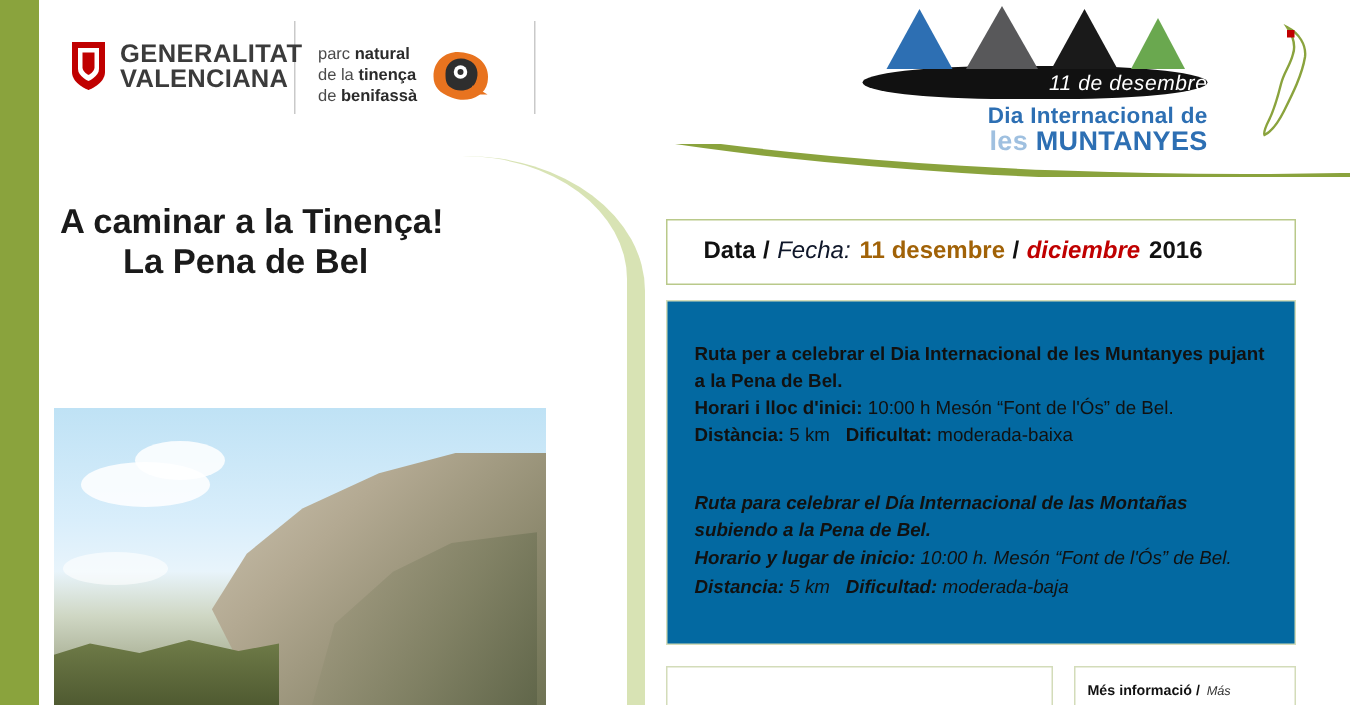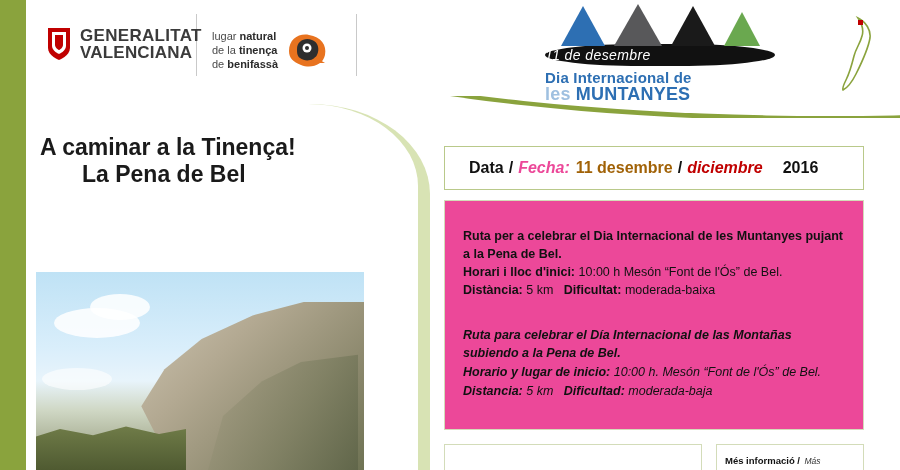--- a/index.html
+++ b/index.html
@@ -55,21 +55,21 @@
   .gv-text div:first-child{letter-spacing:.3px;}
   .vrule{position:absolute;top:14px;width:1px;height:62px;background:#c9c9c9;}
   .vrule.v1{left:196px;}
   .vrule.v2{left:356px;}
   .logo-tinenca{position:absolute;left:212px;top:30px;display:flex;align-items:center;gap:7px;}
   .tin-text{font-size:11px;color:#4a4a4a;line-height:1.25;text-align:left;}
   .tin-text b{color:#2b2b2b;}
   .tin-bird{width:44px;height:40px;}
 
   
-  .logo-dim{position:absolute;left:545px;top:4px;width:230px;height:96px;text-align:left;}
+  .logo-dim{position:absolute;left:575px;top:4px;width:230px;height:96px;text-align:right;}
   .peaks{display:flex;justify-content:center;align-items:flex-end;gap:9px;height:42px;}
   .peak{width:0;height:0;border-style:solid;}
   .peak.blue{border-width:0 22px 40px 22px;border-color:transparent transparent #2d6fb3 transparent;}
   .peak.grey{border-width:0 24px 42px 24px;border-color:transparent transparent #58585a transparent;}
   .peak.black{border-width:0 22px 40px 22px;border-color:transparent transparent #1a1a1a transparent;}
   .peak.green{border-width:0 18px 34px 18px;border-color:transparent transparent #6aa84f transparent;}
   .ribbon{
     margin-top:-2px;height:22px;background:#111;border-radius:50%/60%;
     color:#fff;font-style:italic;font-size:14px;line-height:22px;
     letter-spacing:.4px;
@@ -108,29 +108,29 @@
   .cloud{position:absolute;background:#ffffff;border-radius:50%;opacity:.85;}
 
   
   .date-box{
     position:absolute;left:444px;top:146px;width:420px;height:44px;
     border:1px solid #b9c98a;background:#fff;
     display:flex;align-items:center;padding-left:24px;box-sizing:border-box;
     font-size:16px;
   }
   .date-box .lbl{font-weight:bold;color:#111;}
-  .date-box .lbl-es{font-weight:bold;font-style:italic;color:#ec4899;text-align:center;}
+  .date-box .lbl-es{font-weight:normal;font-style:italic;color:#0f172a;text-align:center;}
   .date-box .val-ca{color:#a16207;font-weight:bold;margin-left:6px;}
   .date-box .sep{color:#111;font-weight:bold;margin:0 5px;}
   .date-box .val-es{color:#c00000;font-weight:bold;font-style:italic;}
-  .date-box .year{color:#111;font-weight:bold;margin-left:20px;}
+  .date-box .year{color:#111;font-weight:bold;margin-left:6px;}
 
   .info-box{
     position:absolute;left:444px;top:200px;width:420px;height:230px;
-    border:1px solid #d3dcb9;background:#ec4899;box-sizing:border-box;
+    border:1px solid #d3dcb9;background:#0369a1;box-sizing:border-box;
     padding:26px 18px 10px 18px;
   }
   .ca p{margin:0;font-size:12.5px;color:#111;line-height:1.45;}
   .ca b{font-weight:bold;}
   .es{margin-top:26px;font-style:italic;}
   .es p{margin:0;font-size:12.5px;color:#111;line-height:1.5;}
   .es b{font-weight:bold;}
 
   .bottom-left-box{
     position:absolute;left:444px;top:444px;width:258px;height:26px;
@@ -167,21 +167,21 @@
       </svg>
     </span>
     <span class="gv-text">
       <div>GENERALITAT</div>
       <div>VALENCIANA</div>
     </span>
   </div>
 
   <div class="logo-tinenca">
     <span class="tin-text">
-      <div><span>lugar </span><b>natural</b></div>
+      <div><span>parc </span><b>natural</b></div>
       <div><span>de la </span><b>tinença</b></div>
       <div><span>de </span><b>benifassà</b></div>
     </span>
     <span class="tin-bird">
       <svg width="44" height="40" viewBox="0 0 44 40">
         <path d="M4 20 C4 8 14 2 24 4 C36 6 42 14 40 24 C38 34 26 38 16 34 C8 31 4 27 4 20 Z" fill="#e8731f"></path>
         <path d="M12 18 C12 10 20 6 27 9 C33 11 35 18 32 24 C29 30 20 31 15 27 C12 25 12 21 12 18 Z" fill="#2e2e2e"></path>
         <circle cx="22" cy="17" r="4.5" fill="#ffffff"></circle>
         <circle cx="22" cy="17" r="2" fill="#2e2e2e"></circle>
         <path d="M30 26 l10 6 l-12 0 z" fill="#e8731f"></path>

